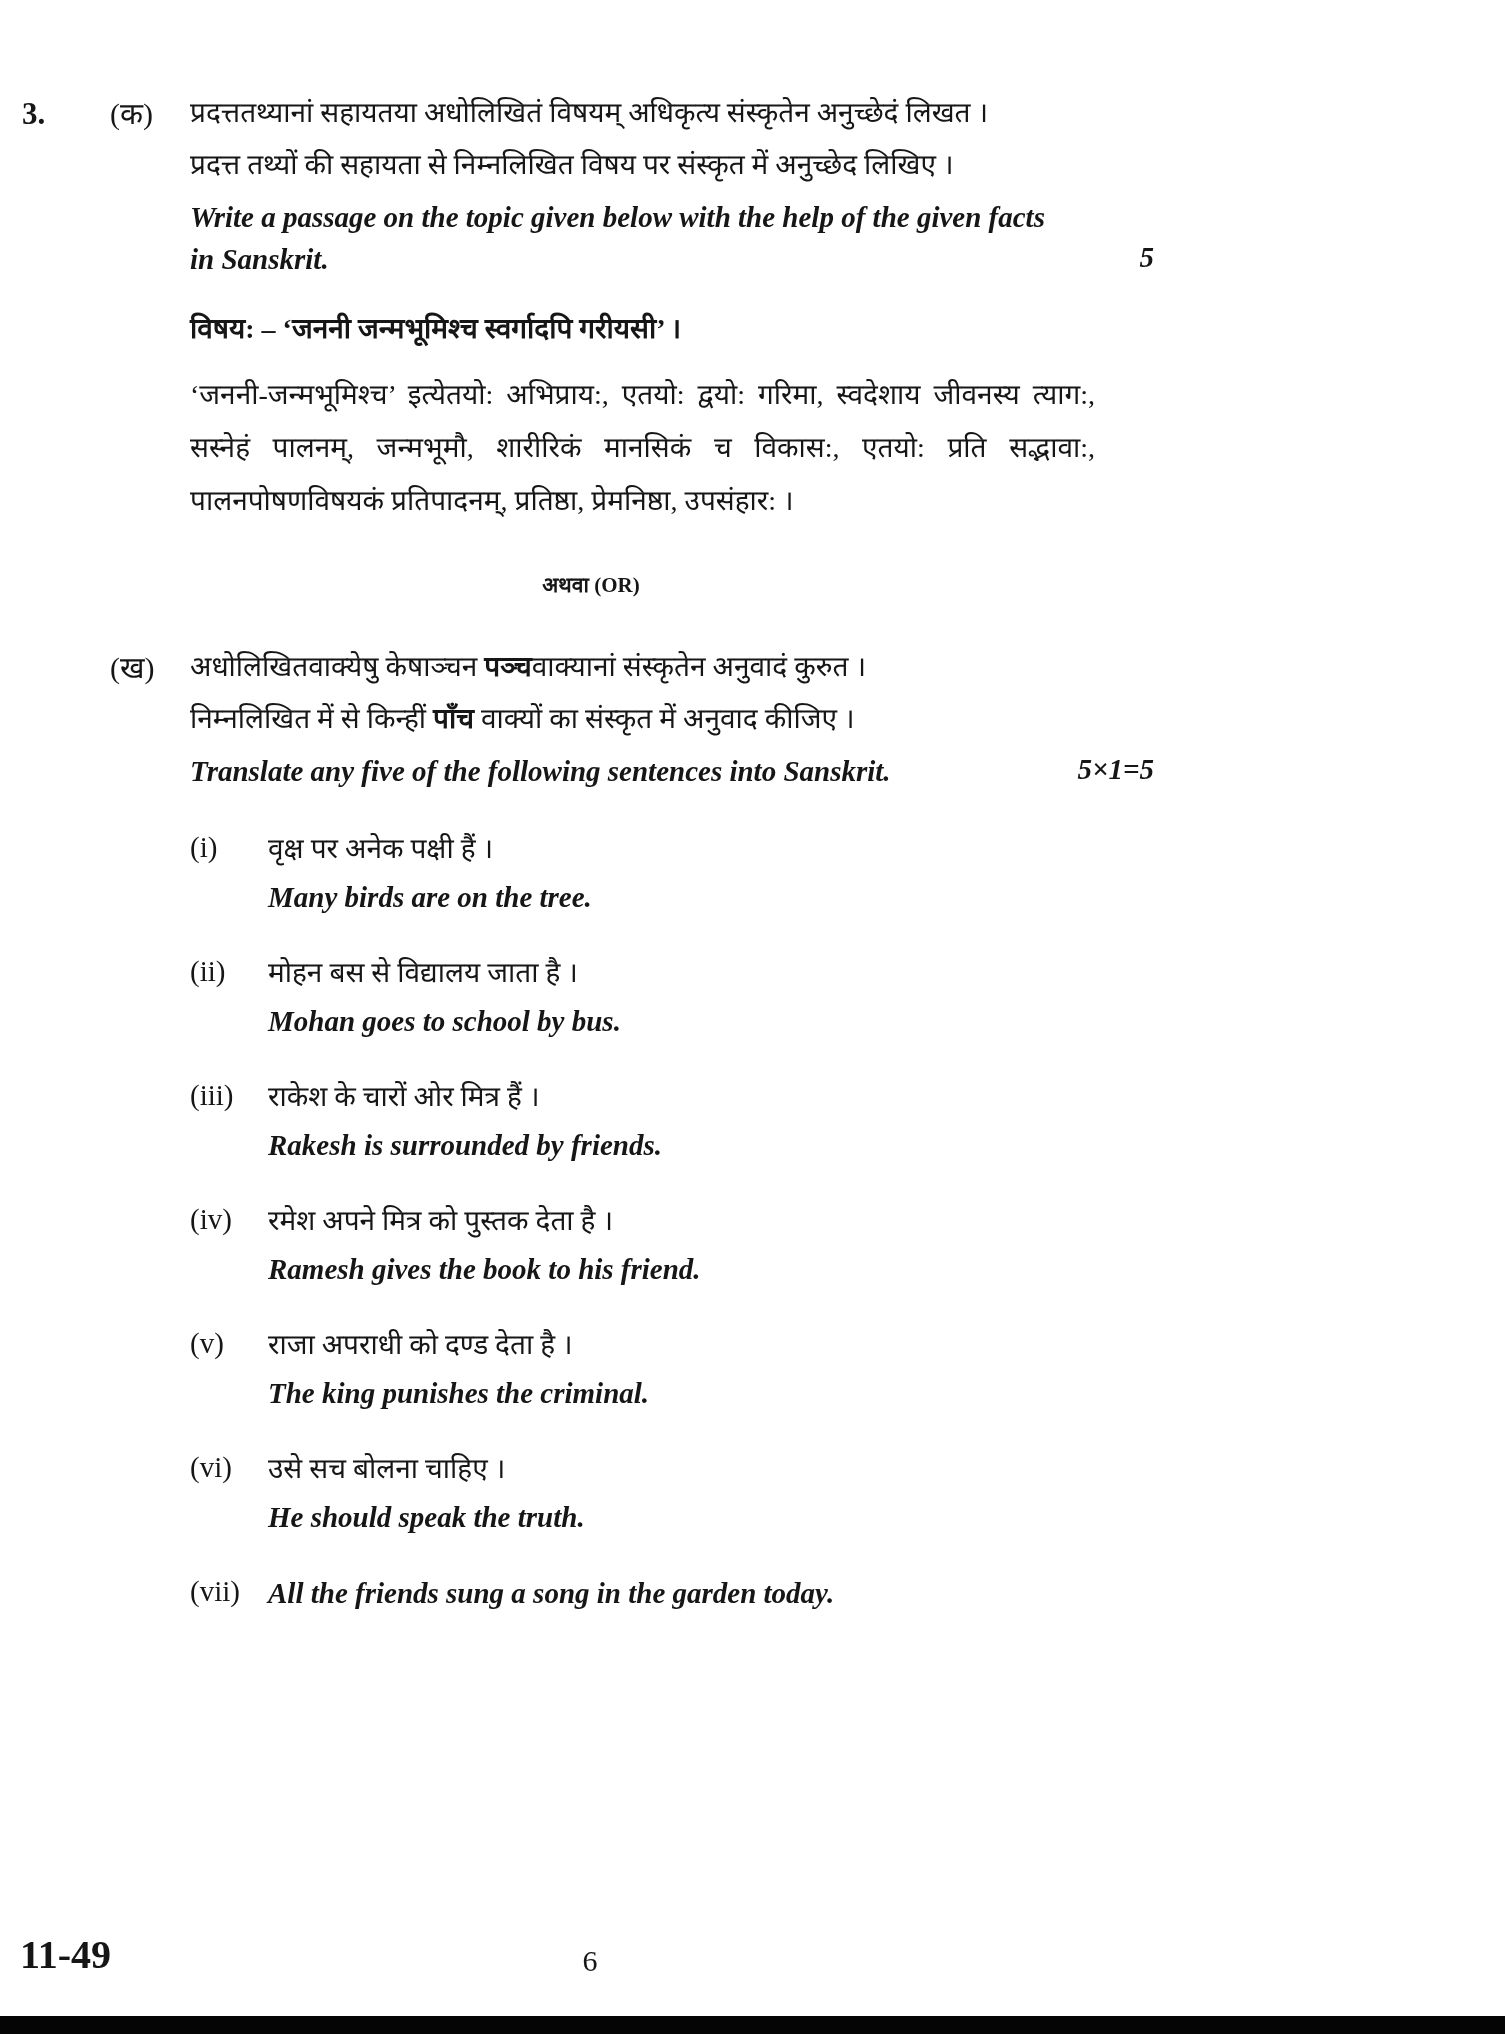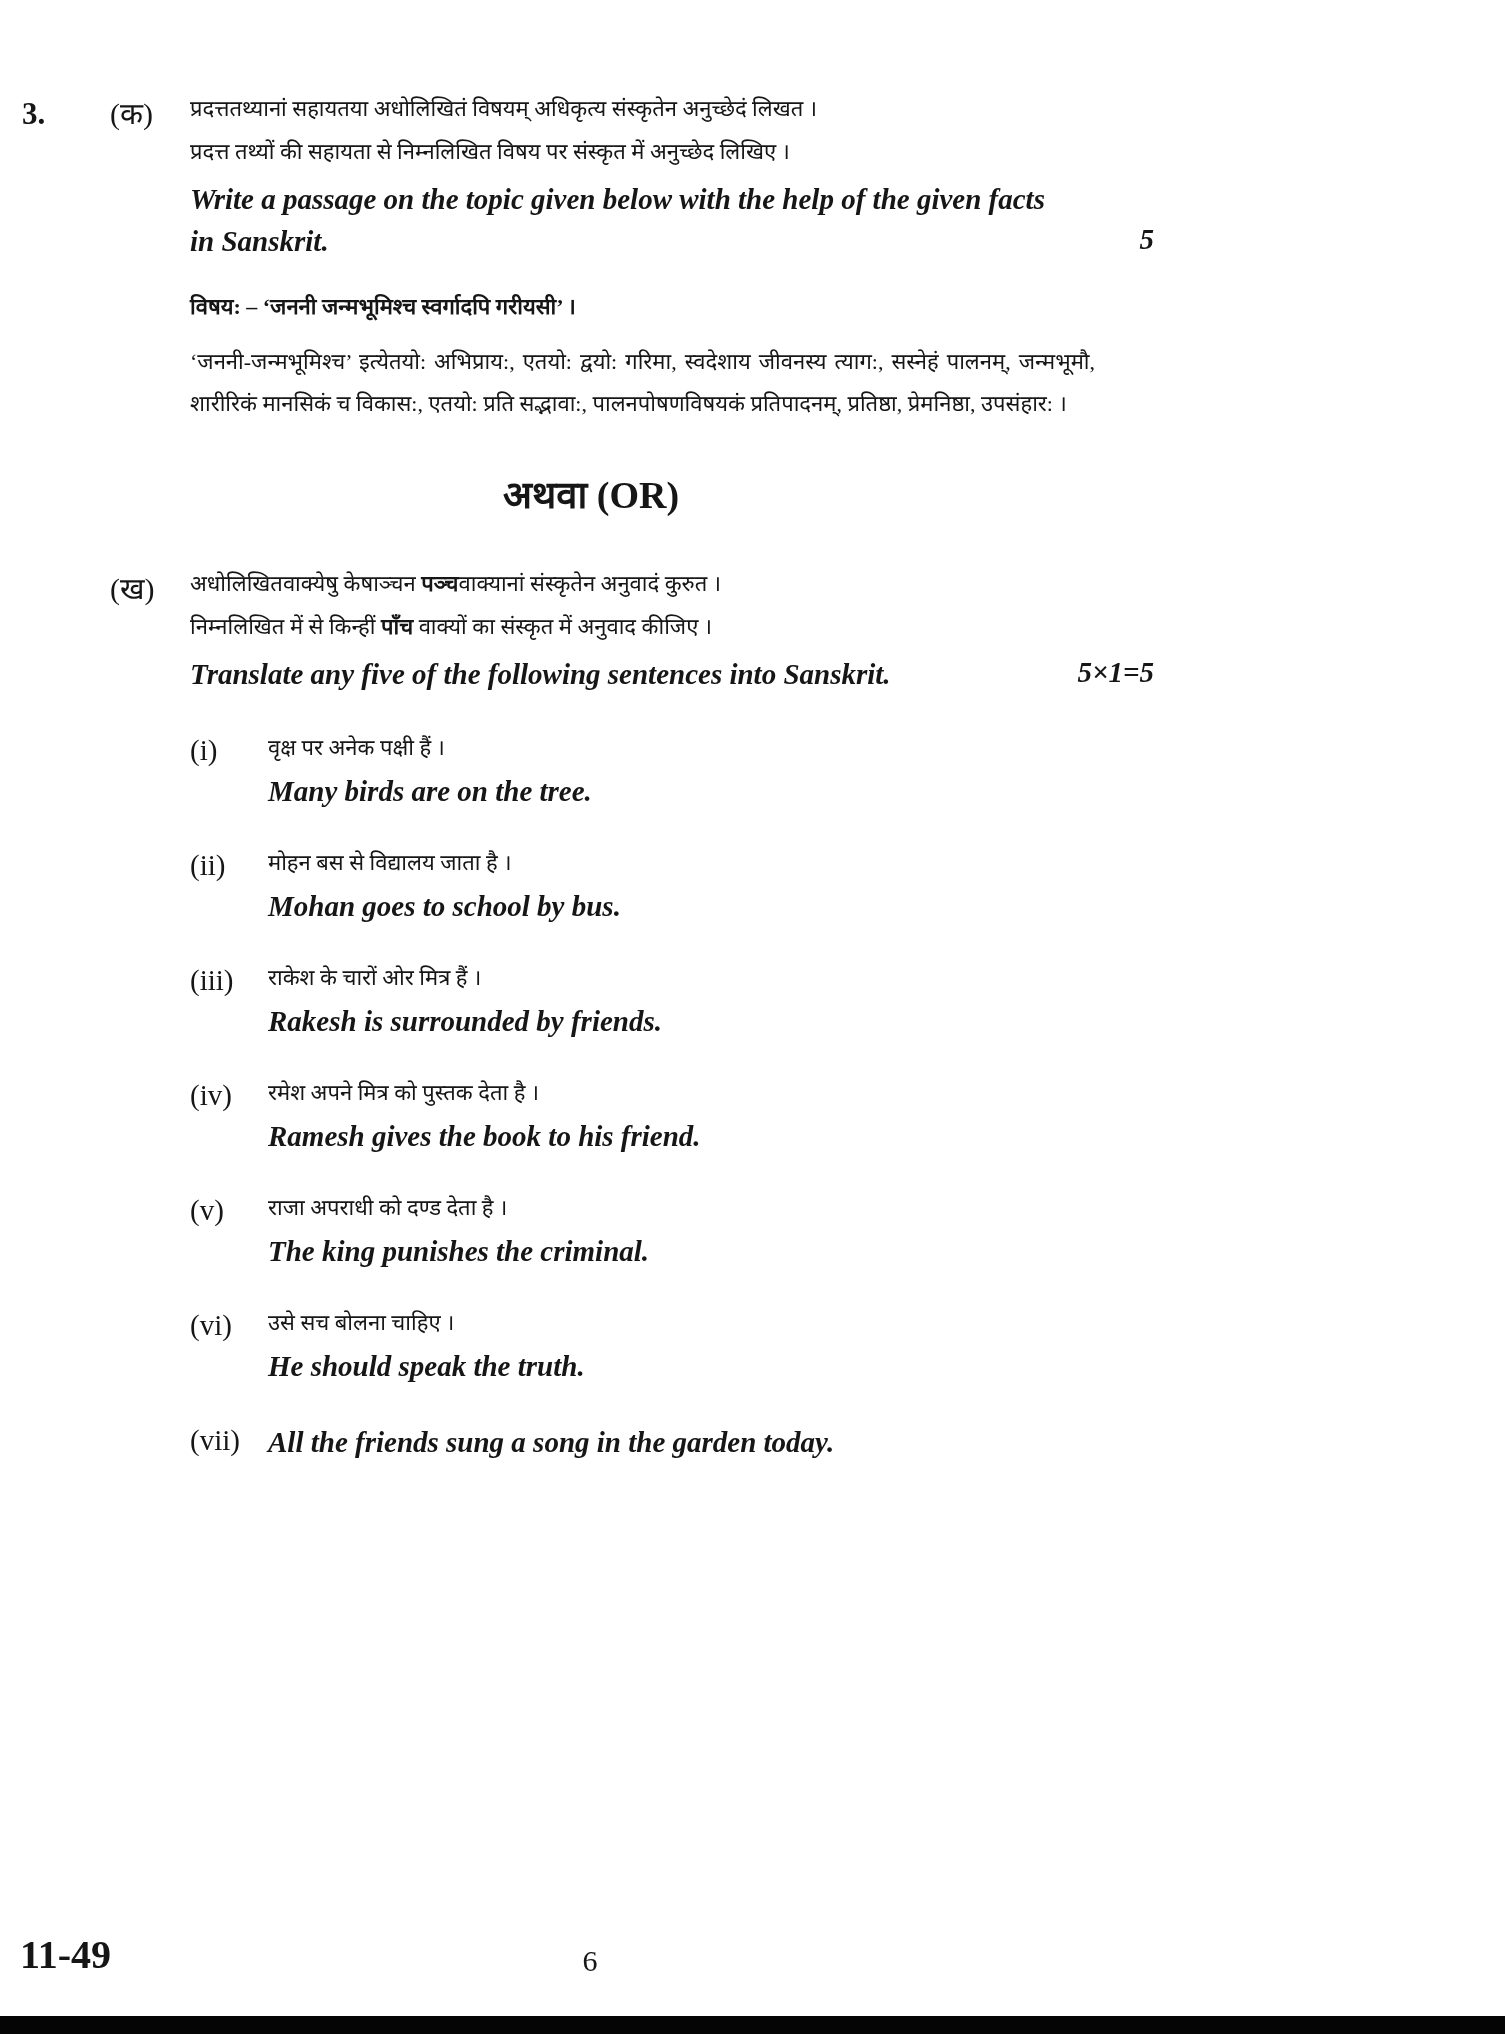--- a/index.html
+++ b/index.html
@@ -13,21 +13,21 @@
     font-family: "Liberation Serif", "DejaVu Serif", serif;
     overflow: hidden;
   }
   .content {
     padding: 92px 0 0 22px;
     width: 1160px;
   }
   .qrow { display: grid; grid-template-columns: 88px 80px 1fr; }
   .qnum { font-weight: bold; font-size: 31px; line-height: 1.45; }
   .plabel { font-size: 30px; line-height: 1.45; }
-  .dev { font-size: 22px; line-height: 1.5; }
+  .dev { font-size: 28px; line-height: 1.5; }
   .en  { font-size: 29px; font-weight: bold; line-height: 1.45; font-style: italic; }
   .para { margin: 0 0 10px 0; max-width: 900px; }
   .rel { position: relative; }
   .marks {
     position: absolute;
     right: 6px;
     bottom: 6px;
     font-style: italic;
     font-weight: bold;
     font-size: 29px;
@@ -36,21 +36,21 @@
   .topic { margin: 28px 0 18px 0; font-weight: bold; }
   .facts {
     margin: 6px 0 0 0;
     max-width: 905px;
     text-align: justify;
     line-height: 1.9;
   }
   .or-line {
     text-align: center;
     font-weight: bold;
-    font-size: 38px;
+    font-size: 21px;
     margin: 42px 0 48px 0;
   }
   .items { margin-top: 36px; }
   .item { display: grid; grid-template-columns: 78px 1fr; margin-bottom: 28px; }
   .inum { font-size: 29px; font-weight: normal; padding-top: 3px; }
   .iline { margin: 0 0 6px 0; }
   .footer-code {
     position: absolute;
     left: 20px;
     bottom: 56px;

